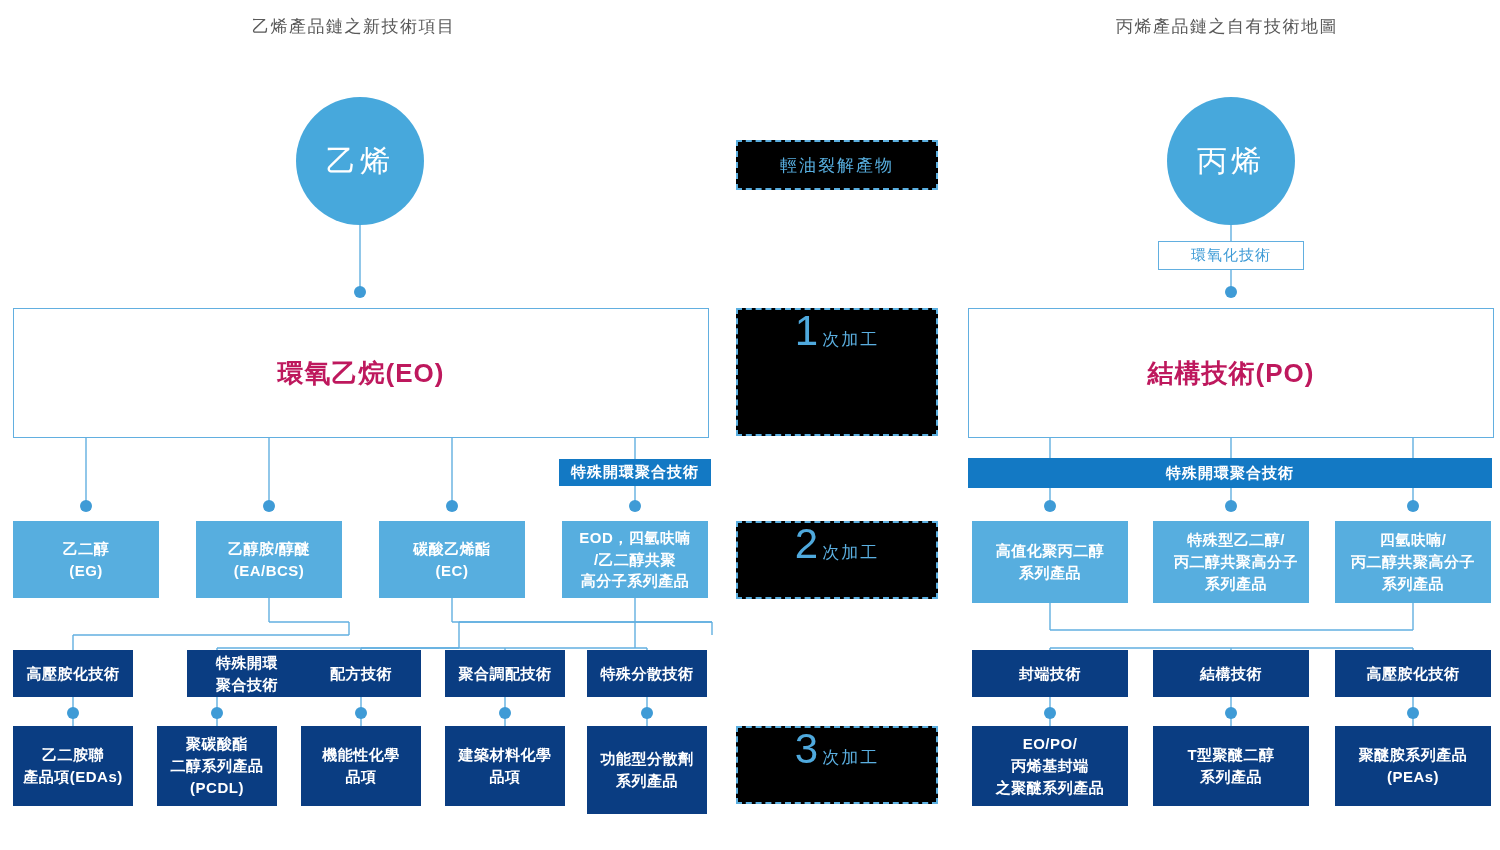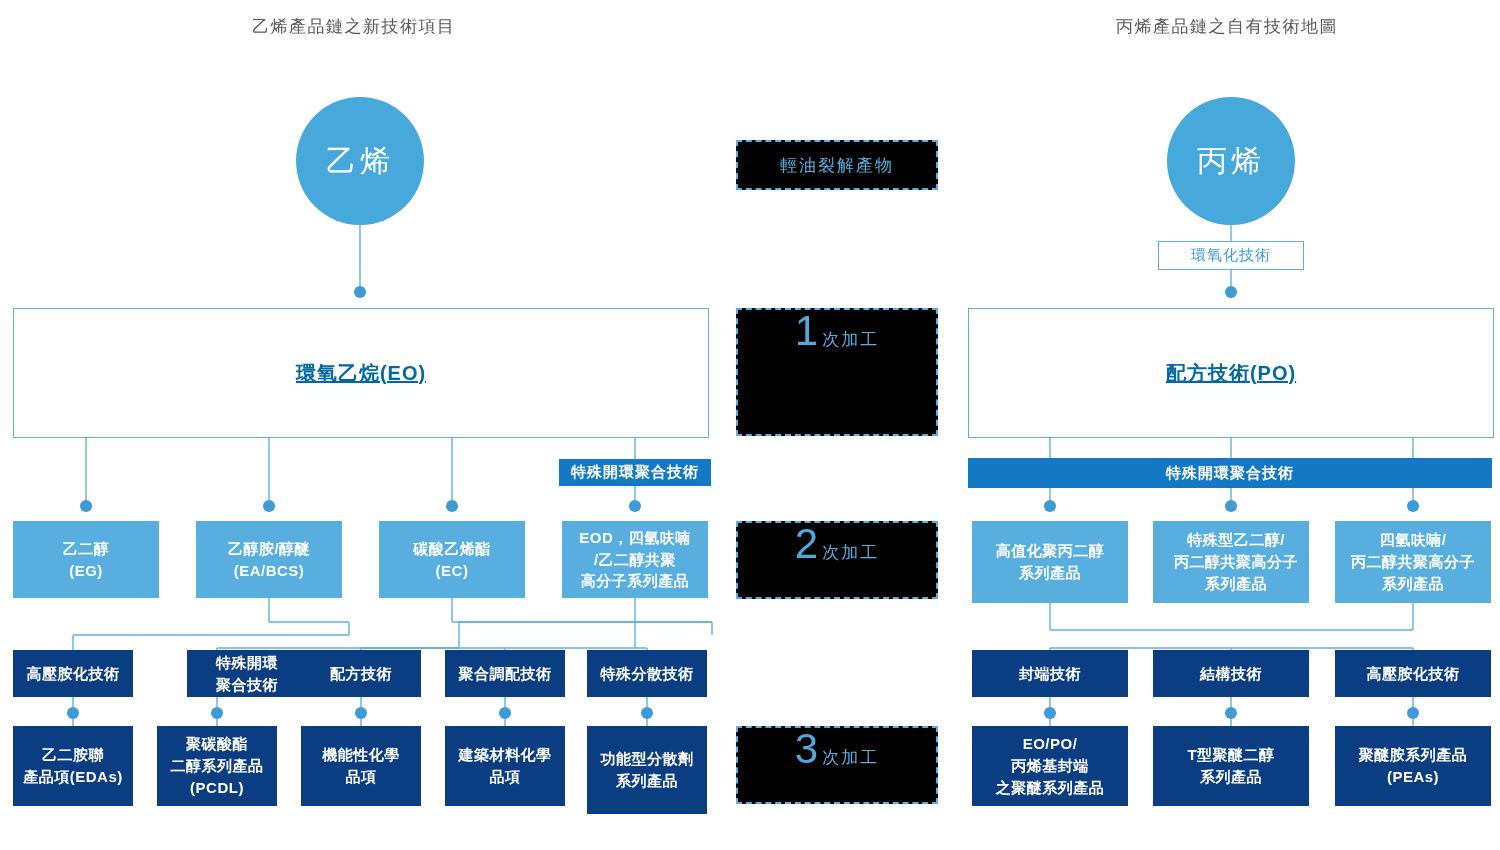--- a/index.html
+++ b/index.html
@@ -29,25 +29,24 @@
     color:#ffffff;
     display:flex;align-items:center;justify-content:center;
     font-size:30px;letter-spacing:4px;font-weight:400;
   }
 
   .mainbox{
     position:absolute;
     background:#ffffff;
     border:1px solid #62AFE0;
     display:flex;align-items:center;justify-content:center;
-    color:#0369a1;
-    font-size:20px;
+    color:#be185d;
+    font-size:26px;
     letter-spacing:1px;
     font-weight:700;
-    text-decoration:underline;
   }
 
   .lightbox{
     position:absolute;
     background:#57AEDF;
     color:#ffffff;
     display:flex;align-items:center;justify-content:center;
     text-align:center;
     font-size:15px;
     line-height:1.45;
@@ -229,21 +228,21 @@
     <span class="stagenum">2</span>
     <span class="stagetxt">次加工</span>
   </div>
   <div class="dashbox stagebox" style="left:736px;top:726px;width:202px;height:78px;">
     <span class="stagenum">3</span>
     <span class="stagetxt">次加工</span>
   </div>
 
   <div class="circle" style="left:1167px;top:97px;width:128px;height:128px;">丙烯</div>
   <div class="outlinebox" style="left:1158px;top:241px;width:146px;height:29px;">環氧化技術</div>
-  <div class="mainbox" style="left:968px;top:308px;width:524px;height:128px;">配方技術(PO)</div>
+  <div class="mainbox" style="left:968px;top:308px;width:524px;height:128px;">結構技術(PO)</div>
   <div class="techbar" style="left:968px;top:458px;width:524px;height:30px;">特殊開環聚合技術</div>
 
   <div class="lightbox" style="left:972px;top:521px;width:156px;height:82px;">高值化聚丙二醇<br>系列產品</div>
   <div class="lightbox" style="left:1153px;top:521px;width:156px;height:82px;padding-left:13px;">特殊型乙二醇/<br>丙二醇共聚高分子<br>系列產品</div>
   <div class="lightbox" style="left:1335px;top:521px;width:156px;height:82px;">四氫呋喃/<br>丙二醇共聚高分子<br>系列產品</div>
 
   <div class="navybox" style="left:972px;top:650px;width:156px;height:47px;">封端技術</div>
   <div class="navybox" style="left:1153px;top:650px;width:156px;height:47px;">結構技術</div>
   <div class="navybox" style="left:1335px;top:650px;width:156px;height:47px;">高壓胺化技術</div>
 

